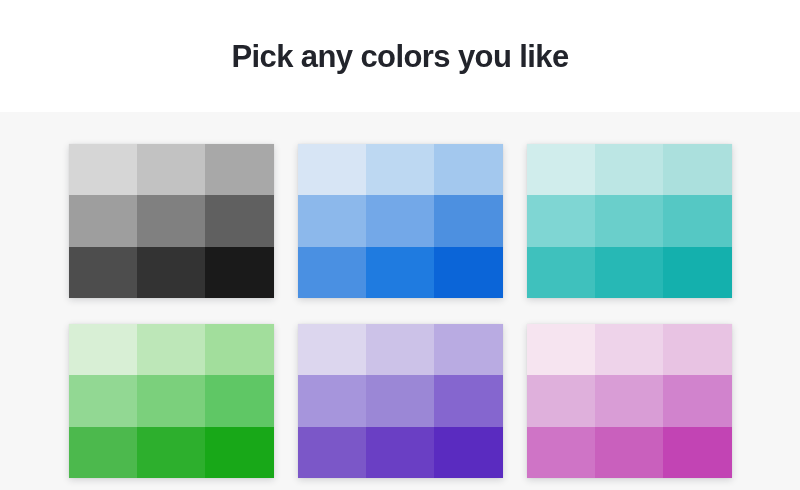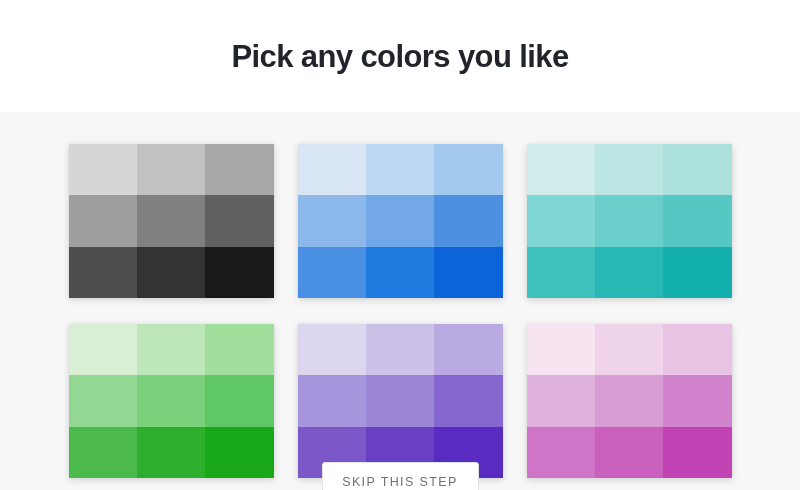--- a/index.html
+++ b/index.html
@@ -195,17 +195,14 @@
           <span class="swatch" style="background: rgb(223, 176, 220);"></span>
           <span class="swatch" style="background: rgb(217, 157, 214);"></span>
           <span class="swatch" style="background: rgb(209, 131, 205);"></span>
           <span class="swatch" style="background: rgb(207, 116, 198);"></span>
           <span class="swatch" style="background: rgb(201, 96, 189);"></span>
           <span class="swatch" style="background: rgb(194, 68, 180);"></span>
         </div>
       </div>
   </div>
 
-  <div class="footer">
-    <button class="skip-button" style="color: rgb(109, 114, 120); border-color: rgb(226, 226, 226);">SKIP THIS STEP</button>
-  </div>
 
 </div>
 
 </body></html>

